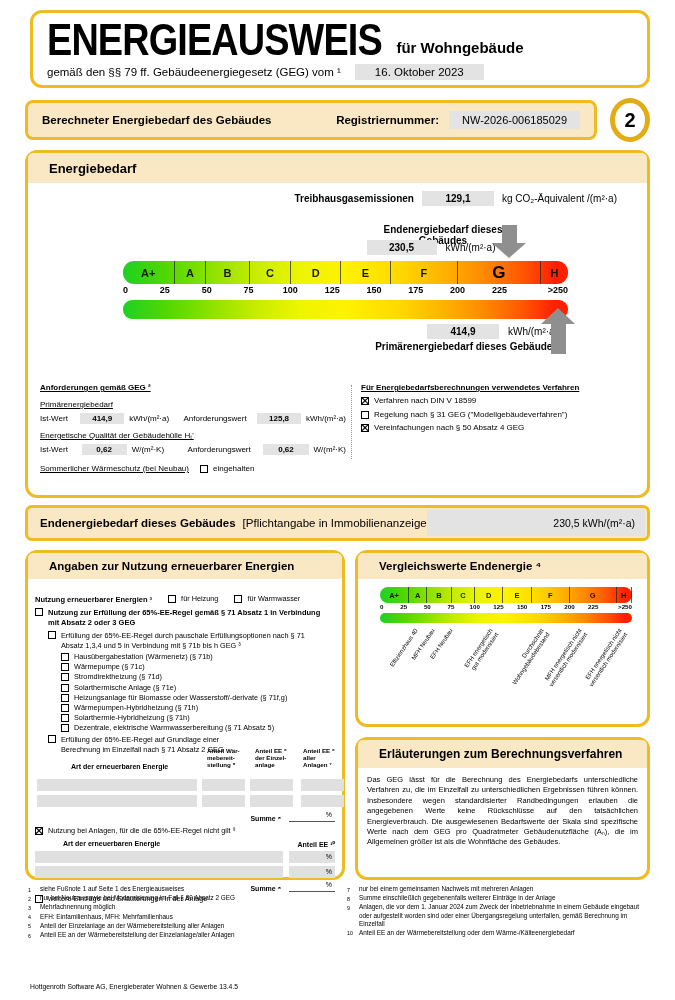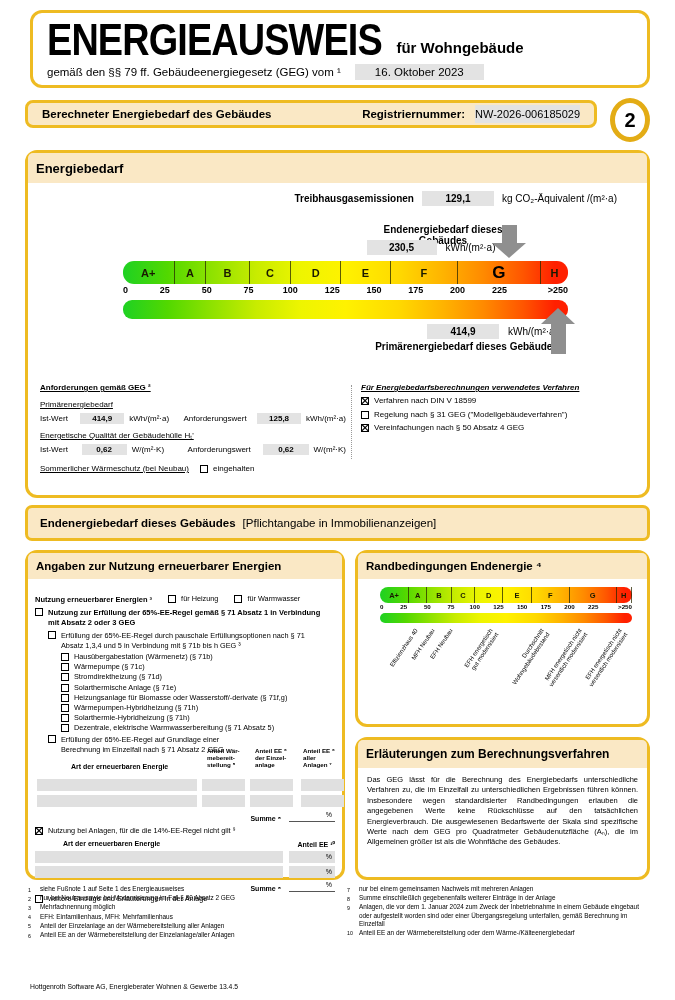--- a/index.html
+++ b/index.html
@@ -1,40 +1,40 @@
 <!DOCTYPE html>
 <html><head>
 <meta charset="utf-8">
 <style>
   * { margin:0; padding:0; box-sizing:border-box; }
   html,body { background:#fff; }
   .page { position:relative; width:675px; height:1000px; background:#fff;
           font-family:"Liberation Sans", sans-serif; color:#000; overflow:hidden; }
   .gold { border:3px solid #EEBB22; border-radius:12px; }
-  .strip { background:#FAE8C5; display:flex; align-items:center; padding-left:8px;
+  .strip { background:#FAE8C5; display:flex; align-items:center; padding-left:21px;
            border-radius:5px 5px 0 0; font-weight:bold; }
   .gbox { background:#E3E3E3; text-align:center; }
   .pre { white-space:pre-line; }
 
   
   .hdr { position:absolute; left:30px; top:10px; width:620px; height:78px; padding:4px 14px 6px; }
   .hdr-titlerow { display:flex; align-items:flex-end; }
   .hdr-title { font-size:44px; font-weight:bold; line-height:46px; display:inline-block;
                transform:scaleX(0.86); transform-origin:left bottom; letter-spacing:-1px; }
   .hdr-sub { font-size:15px; font-weight:bold; margin-left:-40px; padding-bottom:7px; }
   .hdr-lawrow { display:flex; align-items:center; font-size:11.5px; margin-top:1px; }
   .hdr-date { font-size:11.5px; padding:2px 20px; margin-left:14px; }
 
   
   .regwrap { position:absolute; left:25px; top:98px; width:625px; height:44px; }
-  .regbar { position:absolute; left:0; top:2px; width:572px; height:28px; background:#FAE8C5;
+  .regbar { position:absolute; left:0; top:2px; width:572px; height:40px; background:#FAE8C5;
             border:3px solid #EEBB22; border-radius:8px; display:flex; align-items:center; padding:0 14px; }
   .regtitle { font-weight:bold; font-size:11.5px; }
   .reglabel { font-weight:bold; font-size:11.5px; margin-left:auto; }
-  .regval { font-size:11px; padding:3px 0; margin-left:10px; }
+  .regval { font-size:11px; padding:3px 13px; margin-left:10px; }
   .pagecircle { position:absolute; right:0; top:0; width:40px; height:44px; background:#fff;
                 border:5px solid #E3AC15; border-radius:50%; display:flex; align-items:center;
                 justify-content:center; font-size:20px; font-weight:bold; }
 
   
   .eb { position:absolute; left:25px; top:150px; width:625px; height:348px; }
   .eb .strip { height:30px; font-size:13px; }
   .eb-ghg { position:absolute; top:38px; right:30px; display:flex; align-items:center; gap:8px; font-size:10px; }
   .eb-ghg .lbl { font-weight:bold; }
   .eb-ghg .gbox { width:72px; padding:2px 0; font-weight:bold; }
@@ -83,21 +83,21 @@
   .vrow .l1 { width:46px; }
   .vrow .gbox { width:50px; padding:1px 0; font-weight:bold; }
   .vrow .u { width:62px; margin-left:5px; }
   .vrow .l2 { width:84px; }
   .vrow .u2 { margin-left:5px; }
   .summer { display:flex; align-items:center; margin-top:9px; }
   .summer .lbl { text-decoration:underline; width:160px; }
 
   .eb-div { position:absolute; left:323px; top:232px; height:74px; border-left:1px dotted #999; }
   .eb-verf { position:absolute; left:333px; top:230px; width:280px; font-size:8px; }
-  .eb-verf .title { font-weight:bold; text-decoration:underline; margin-bottom:4px;font-style:italic; }
+  .eb-verf .title { font-weight:bold; text-decoration:underline; margin-bottom:4px; }
   .cbrow { display:flex; align-items:center; margin-bottom:3.5px; line-height:10px; }
 
   .cb { position:relative; width:8px; height:8px; border:1px solid #000; background:#fff;
         display:inline-block; flex-shrink:0; margin-right:5px; }
   .cb .mark { position:absolute; left:-2px; top:-3px; font-size:12px; line-height:12px; font-weight:400; }
 
   
   .banner { position:absolute; left:25px; top:505px; width:625px; height:36px; background:#FAE8C5;
             border:3px solid #EEBB22; border-radius:7px; display:flex; align-items:center; padding-left:12px; }
   .banner .lbl { font-weight:bold; font-size:11.5px; }
@@ -301,20 +301,21 @@
             <span class="mark">✕</span>
           </span>
         <span>Vereinfachungen nach § 50 Absatz 4 GEG</span>
       </div>
     </div>
   </div>
 
   <div class="banner">
     <span class="lbl">Endenergiebedarf dieses Gebäudes</span>
     <span class="note">[Pflichtangabe in Immobilienanzeigen]</span>
+    <span class="val">230,5 kWh/(m²·a)</span>
   </div>
 
   <div class="lower">
 
     <div class="ren gold">
       <div class="strip">Angaben zur Nutzung erneuerbarer Energien</div>
       <div class="ren-body">
         <div class="introrow">
           <span class="bold">Nutzung erneuerbarer Energien ³</span>
           <span class="cbrow">
@@ -426,21 +427,21 @@
           <div class="sumrow" style="top:76px">
             <span class="s">Summe ⁸</span>
             <span class="pcell">%</span>
           </div>
         </div>
 
         <div class="cbrow" style="margin:3px 0 1px">
           <span class="cb">
               <span class="mark">✕</span>
             </span>
-          <span>Nutzung bei Anlagen, für die die 14%-EE-Regel nicht gilt ⁹</span>
+          <span>Nutzung bei Anlagen, für die die 65%-EE-Regel nicht gilt ⁹</span>
         </div>
 
         <div>
           <div class="t2head">
             <span class="art">Art der erneuerbaren Energie</span>
             <span class="ee">Anteil EE ¹⁰</span>
           </div>
           <div class="t2row">
             <span class="field f-long"></span>
             <span class="field f-pct">%</span>
@@ -459,21 +460,21 @@
           <span class="cb">
               <span class="mark"></span>
             </span>
           <span>weitere Einträge und Erläuterungen in der Anlage</span>
         </div>
       </div>
     </div>
 
     <div class="rcol">
       <div class="vgl gold">
-        <div class="strip">Randbedingungen Endenergie ⁴</div>
+        <div class="strip">Vergleichswerte Endenergie ⁴</div>
         <div class="vgl-scale">
           <div class="sbar sbar-letters">
             <span class="seg" style="width:11.6%">A+</span>
             <span class="seg" style="width:7.1%">A</span>
             <span class="seg" style="width:9.8%">B</span>
             <span class="seg" style="width:9.3%">C</span>
             <span class="seg" style="width:11.2%">D</span>
             <span class="seg" style="width:11.2%">E</span>
             <span class="seg" style="width:15.1%">F</span>
             <span class="seg" style="width:18.6%">G</span>

